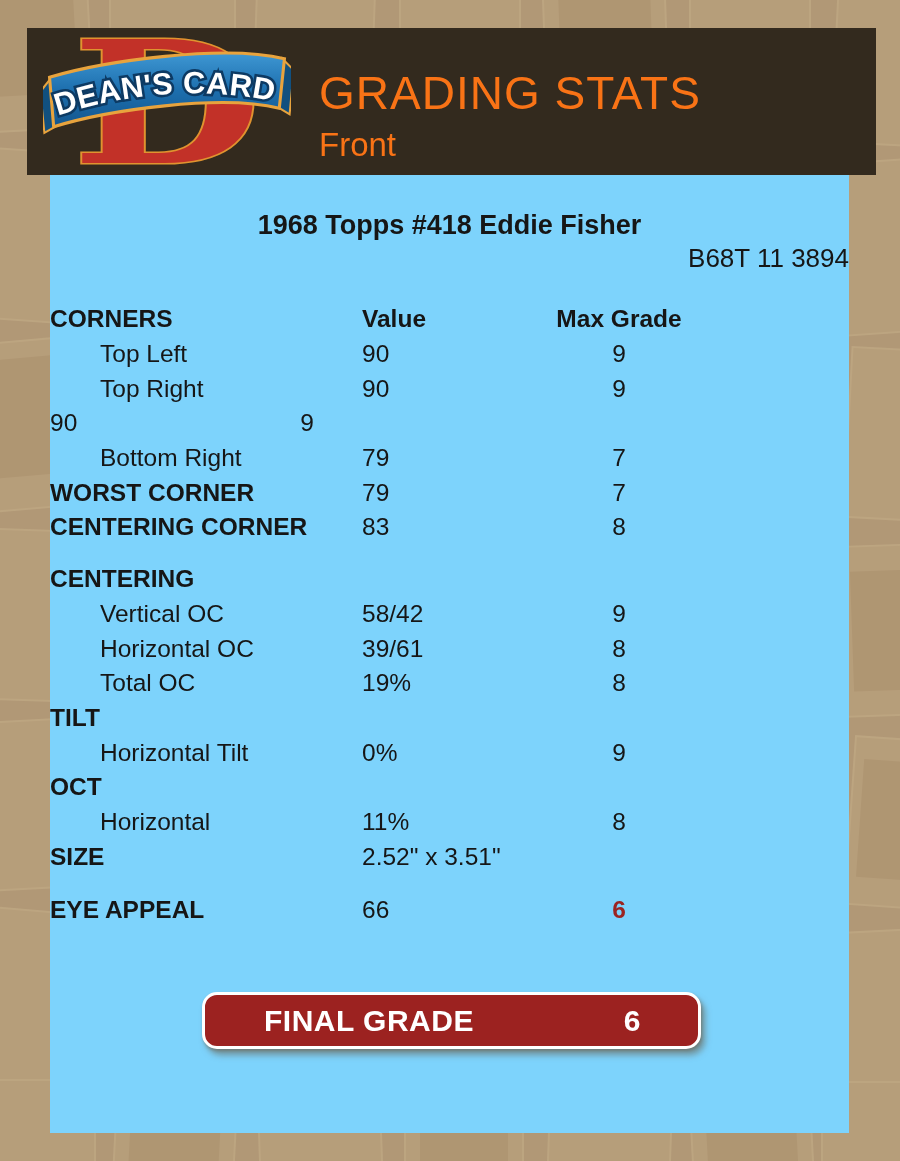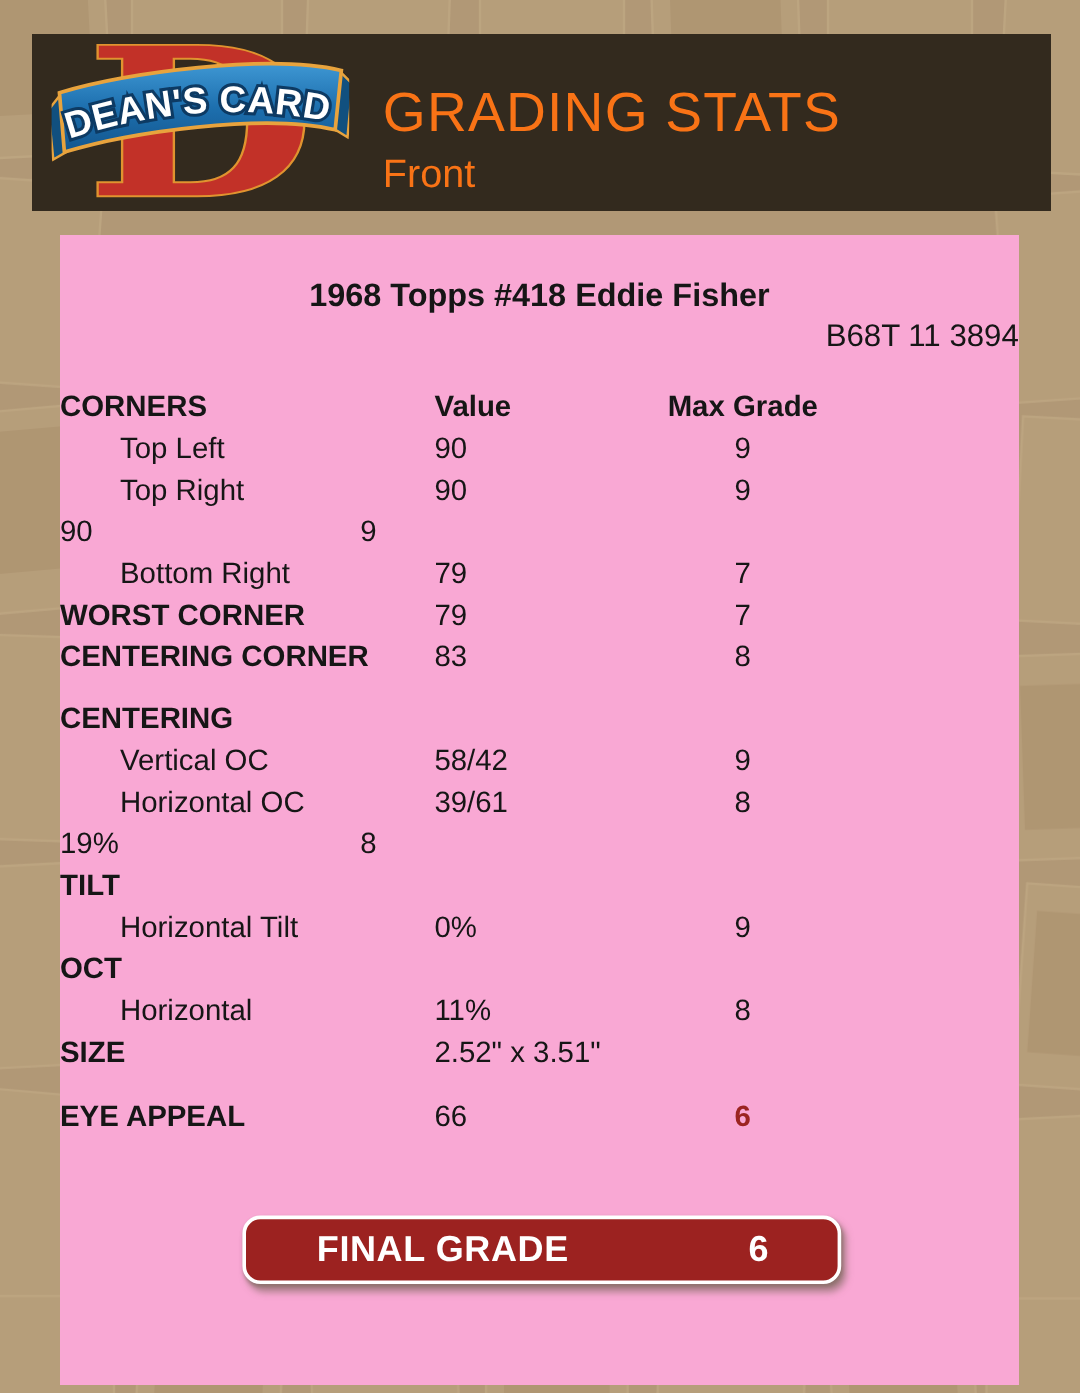--- a/index.html
+++ b/index.html
@@ -19,21 +19,21 @@
   .header-titles {
     position:absolute; left:292px; right:18px; top:20px;
     color:#f97316;margin-top:16px;
   }
   .header-title   { font-size:46px; line-height:58px; letter-spacing:1px; }
   .header-subtitle{ font-size:33px; line-height:46px; }
 
   
   .panel {
     position:absolute; left:50px; top:175px; width:799px; height:958px;
-    background:#f9a8d4; color:#161616;margin-top:21px;
+    background:#7dd3fc; color:#161616;
   }
   .card-head { position:absolute; left:0; right:0; top:33px; text-align:center; }
   .card-title  { font-size:27px; font-weight:bold; line-height:34px; }
   .card-serial { font-size:26px; line-height:33px;text-align:right; }
 
   
   .stats { position:absolute; left:0; top:127px; width:100%; }
   .srow {
     display:flex; align-items:center; height:34.7px;
     font-size:24.5px; 
@@ -190,20 +190,21 @@
       <div class="c-label">Vertical OC</div>
       <div class="c-value">58/42</div>
       <div class="c-max">9</div>
     </div>
     <div class="srow indent">
       <div class="c-label">Horizontal OC</div>
       <div class="c-value">39/61</div>
       <div class="c-max">8</div>
     </div>
     <div class="srow indent">
+      <div class="c-label">Total OC</div>
       <div class="c-value">19%</div>
       <div class="c-max">8</div>
     </div>
     <div class="srow">
       <div class="c-label bold">TILT</div>
       <div class="c-value"></div>
       <div class="c-max"></div>
     </div>
     <div class="srow indent">
       <div class="c-label">Horizontal Tilt</div>

